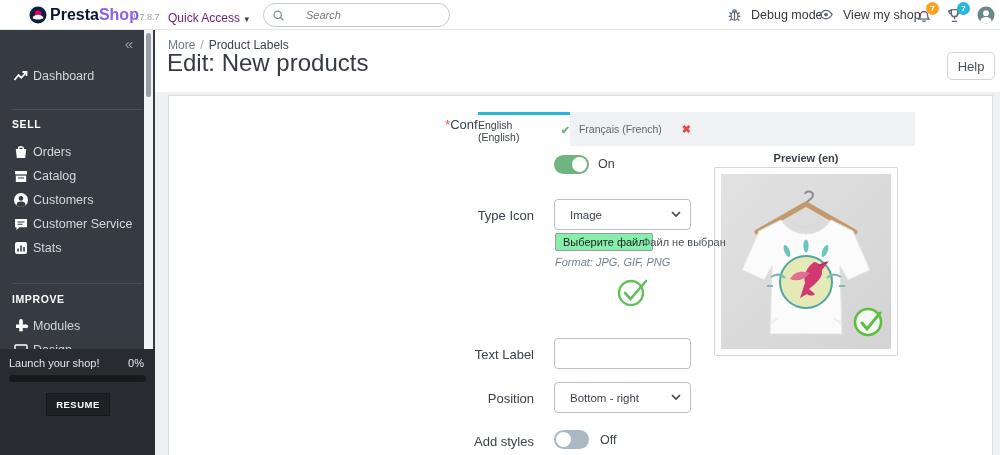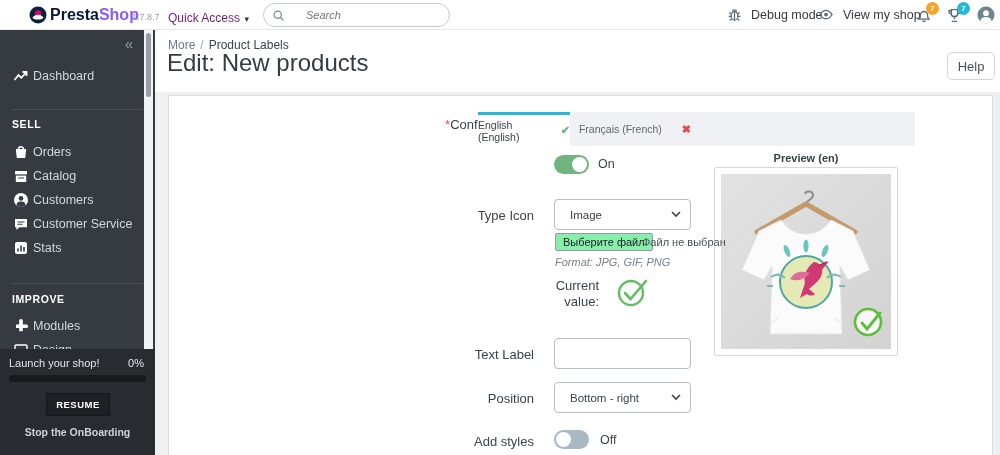--- a/index.html
+++ b/index.html
@@ -261,21 +261,20 @@
 
     <div id="sb-scroll-track">
       <div id="sb-scroll-thumb"></div>
     </div>
 
     <div id="onboarding">
       <span class="ob-title">Launch your shop!</span>
       <span class="ob-pct">0%</span>
       <div class="ob-bar"></div>
       <div class="ob-resume">RESUME</div>
-      <div class="ob-stop">Stop the OnBoarding</div>
     </div>
   </div>
 
   <div id="toolbar" class="abs">
     <div class="abs" style="left:13px;top:5px;">
       <span class="crumb-parent">More</span><span class="crumb-sep">/</span><span class="crumb-current">Product Labels</span>
     </div>
     <h1 id="page-title">Edit: New products</h1>
     <div id="help-btn">Help</div>
   </div>
@@ -342,21 +341,20 @@
       <span class="val">Image</span>
       <svg width="10" height="7" viewBox="0 0 10 7">
           <path d="M1 1l4 4 4-4" stroke="#3b434b" stroke-width="1.6" fill="none"></path>
         </svg>
     </div>
 
     <div class="file-btn" style="left:386px;top:137px;">Выберите файл</div>
     <span class="file-status" style="left:473px;top:140px;">Файл не выбран</span>
     <span class="hint" style="left:386px;top:160px;">Format: JPG, GIF, PNG</span>
 
-    <div class="form-label" style="left:370px;width:60px;top:182px;line-height:16px;">Current value:</div>
     <span class="abs" style="left:446px;top:177px;">
       <svg width="38" height="38" viewBox="0 0 38 38">
           <circle cx="16" cy="20" r="12" fill="#fff" stroke="#63bf5e" stroke-width="2.4"></circle>
           <path d="M10 20l5.5 6L31 8" stroke="#63bf5e" stroke-width="2.6" fill="none" stroke-linecap="round"></path>
         </svg>
     </span>
 
     <div class="form-label" style="top:251px;">Text Label</div>
     <input class="text-input" style="left: 385px; top: 242px;" type="text" value="">
 

